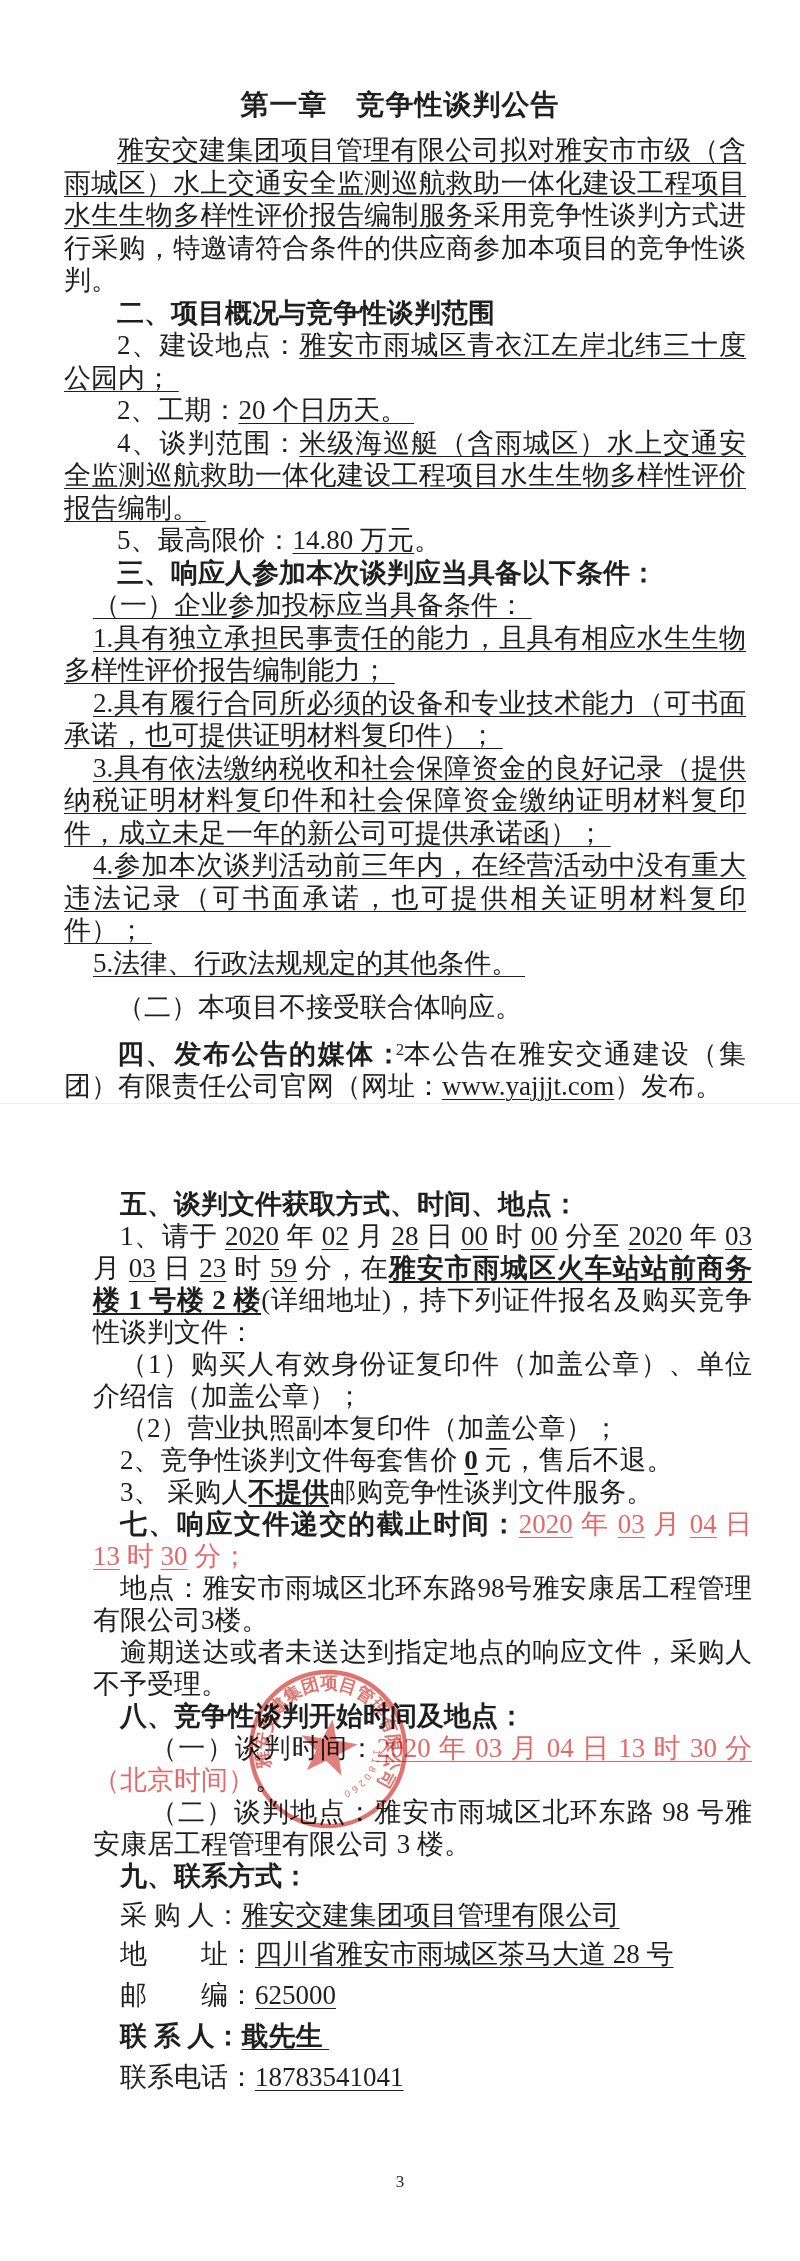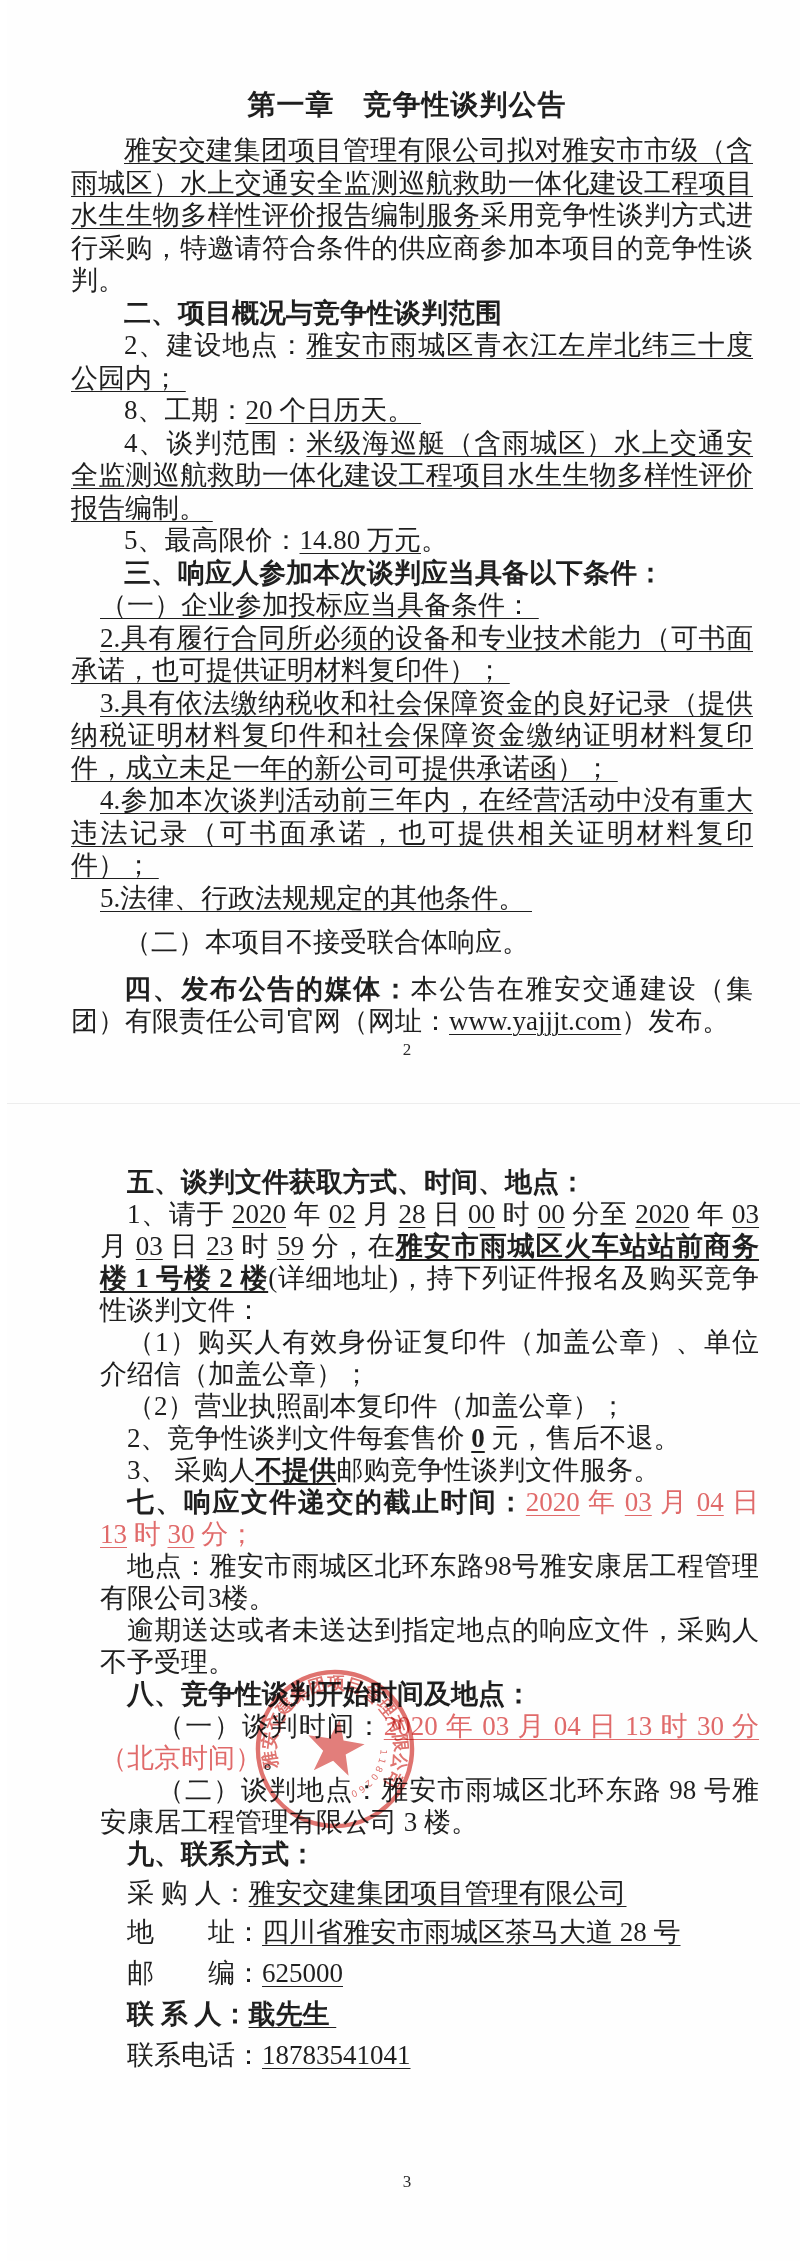--- a/index.html
+++ b/index.html
@@ -8,24 +8,24 @@
     --seal:#d9544f;
   }
   html,body{margin:0;padding:0;}
   body{
     width:800px;height:2261px;
     background:#ffffff;
     font-family:"Liberation Serif","DejaVu Serif",serif;
     color:var(--ink);
     overflow:hidden;
   }
-  .doc{position:relative;width:764px;height:2261px;background:#14532d;margin-left:7px;}
+  .doc{position:relative;width:764px;height:2261px;background:#14532d;}
   .page{position:relative;width:800px;background:#fefefe;}
   .page1{height:1103px;padding-top:86px;box-sizing:border-box;}
-  .page2{height:1158px;padding-top:62px;box-sizing:border-box;border-top:1px solid #ededed;}
+  .page2{height:1158px;padding-top:84px;box-sizing:border-box;border-top:1px solid #ededed;}
   .title{
     margin:0 0 10px 0;
     text-align:center;
     font-size:28px;font-weight:bold;
     letter-spacing:1px;
     line-height:38px;
   }
   .content{font-size:27px;line-height:32.5px;}
   .page1 .content{margin:0 54px 0 64px;}
   .page2 .content{margin:0 48px 0 93px;line-height:32px;}
@@ -61,25 +61,26 @@
 <body>
 
 <div class="doc">
 
   <section class="page page1">
     <h1 class="title">第一章　竞争性谈判公告</h1>
     <div class="content" id="p1content">
         <p class="para ind2"><span class="run u">雅安交建集团项目管理有限公司拟对雅安市市级（含雨城区）水上交通安全监测巡航救助一体化建设工程项目水生生物多样性评价报告编制服务</span><span class="run ">采用竞争性谈判方式进行采购，特邀请符合条件的供应商参加本项目的竞争性谈判。</span></p>
         <p class="para ind2"><span class="run b">二、项目概况与竞争性谈判范围</span></p>
         <p class="para ind2"><span class="run ">2、建设地点：</span><span class="run u">雅安市雨城区青衣江左岸北纬三十度公园内； </span></p>
-        <p class="para ind2"><span class="run ">8、工期：</span><span class="run u">20 个日历天。 </span></p>
+        <p class="para ind2"><span class="run ">2、工期：</span><span class="run u">20 个日历天。 </span></p>
         <p class="para ind2"><span class="run ">4、谈判范围：</span><span class="run u">米级海巡艇（含雨城区）水上交通安全监测巡航救助一体化建设工程项目水生生物多样性评价报告编制。 </span></p>
         <p class="para ind2"><span class="run ">5、最高限价：</span><span class="run u">14.80 万元</span><span class="run ">。</span></p>
         <p class="para ind2"><span class="run b">三、响应人参加本次谈判应当具备以下条件：</span></p>
         <p class="para ind1"><span class="run u">（一）企业参加投标应当具备条件： </span></p>
+        <p class="para ind1"><span class="run u">1.具有独立承担民事责任的能力，且具有相应水生生物多样性评价报告编制能力； </span></p>
         <p class="para ind1"><span class="run u">2.具有履行合同所必须的设备和专业技术能力（可书面承诺，也可提供证明材料复印件）； </span></p>
         <p class="para ind1"><span class="run u">3.具有依法缴纳税收和社会保障资金的良好记录（提供纳税证明材料复印件和社会保障资金缴纳证明材料复印件，成立未足一年的新公司可提供承诺函）； </span></p>
         <p class="para ind1"><span class="run u">4.参加本次谈判活动前三年内，在经营活动中没有重大违法记录（可书面承诺，也可提供相关证明材料复印件）； </span></p>
         <p class="para ind1"><span class="run u">5.法律、行政法规规定的其他条件。 </span></p>
         <p class="para ind2" style="margin-top: 12px;"><span class="run ">（二）本项目不接受联合体响应。</span></p>
         <p class="para ind2" style="margin-top: 14px;"><span class="run b">四、发布公告的媒体：</span><span class="run ">本公告在雅安交通建设（集团）有限责任公司官网（网址：</span><span class="run u">www.yajjjt.com</span><span class="run ">）发布。</span></p>
       </div>
     <div class="pageno">2</div>
   </section>
 

